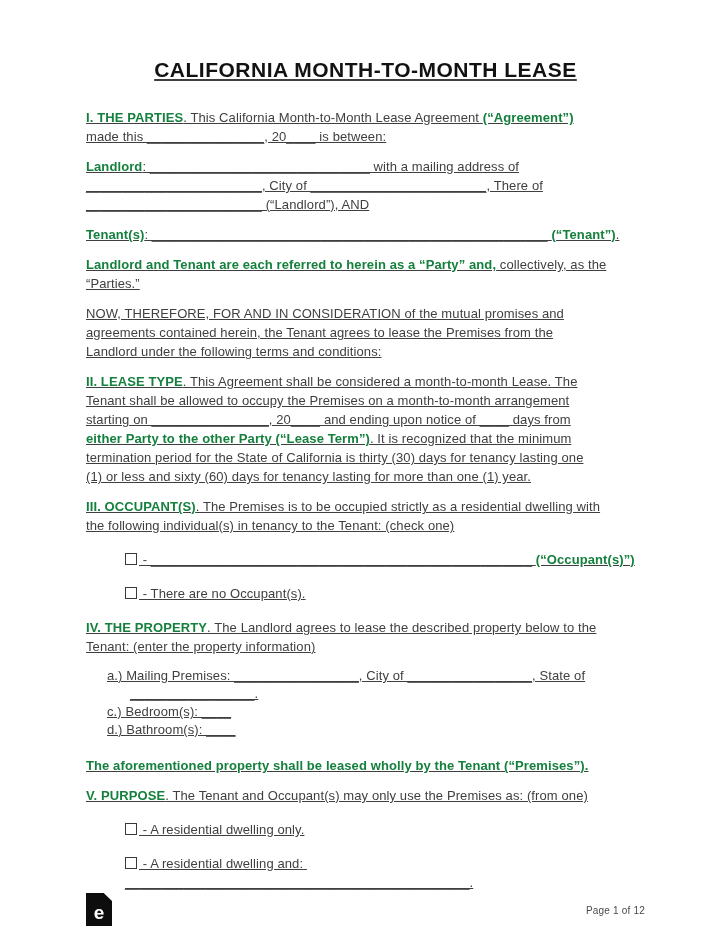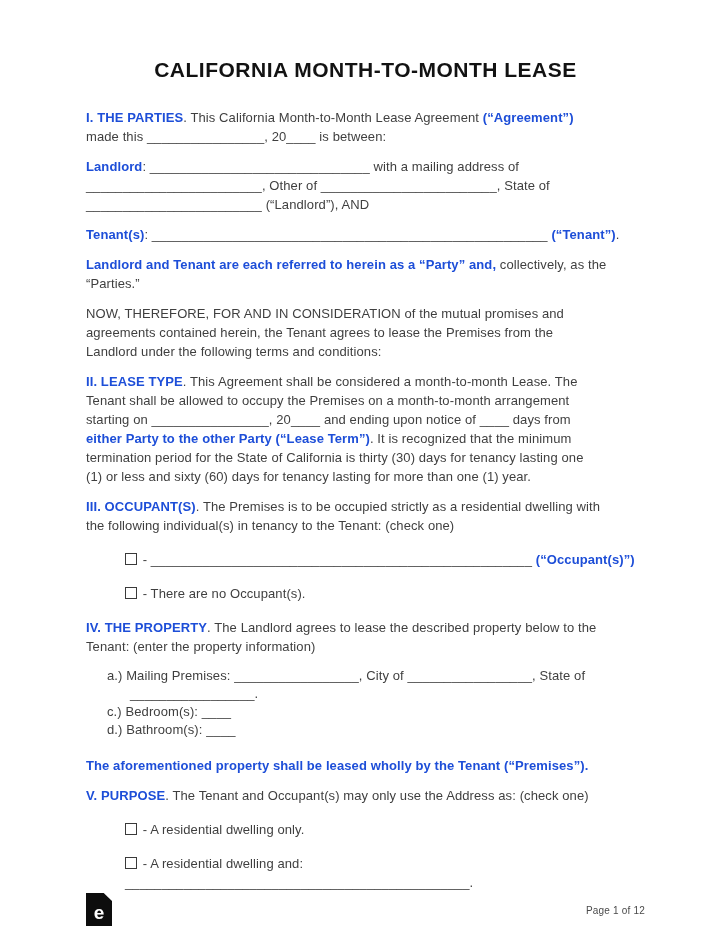--- a/index.html
+++ b/index.html
@@ -1,28 +1,28 @@
 <!DOCTYPE html>
 <html><head>
 <meta charset="utf-8">
 <style>
   html,body{margin:0;padding:0;background:#ffffff;}
   .page{
     width:728px;height:942px;position:relative;background:#ffffff;
     box-sizing:border-box;padding:58px 83px 0 86px;overflow:hidden;
-    font-family:"Liberation Sans",sans-serif;color:#3f3f3f;
+    font-family:"Liberation Sans",sans-serif;color:#3f3f3f;text-decoration:underline;
   }
   .title{
     margin:0 0 26px 0;text-align:center;font-size:21px;font-weight:bold;
     color:#121212;letter-spacing:.5px;font-family:"Liberation Sans",sans-serif;
   }
   .docbody{width:560px;}
   .para{margin:0 0 11px 0;}
   .line{font-size:13px;line-height:19px;letter-spacing:.1px;white-space:pre-wrap;}
-  .b{font-weight:bold;color:#1d4ed8;}
+  .b{font-weight:bold;color:#15803d;}
   .option{padding-left:39px;margin:15px 0;}
   .list{padding-left:21px;margin:0;}
   .list .line{line-height:18px;}
   .list.hang .line + .line{padding-left:23px;}
   .list.last{margin-bottom:17px;}
   .cb{
     display:inline-block;width:10px;height:10px;border:1.5px solid #3a3a3a;
     background:#fff;vertical-align:-1px;margin:0 2px 0 0;
   }
   .footer{position:absolute;left:0;right:0;bottom:0;height:60px;}
@@ -39,21 +39,21 @@
 
 <div class="page">
   <h1 class="title">CALIFORNIA MONTH-TO-MONTH LEASE</h1>
   <div class="docbody">
       <div class="para">
         <div class="line"><span class="b">I. THE PARTIES</span><span>. This California Month-to-Month Lease Agreement </span><span class="b">(“Agreement”)</span></div>
         <div class="line"><span>made this ________________, 20____ is between:</span></div>
       </div>
       <div class="para">
         <div class="line"><span class="b">Landlord</span><span>: ______________________________ with a mailing address of</span></div>
-        <div class="line"><span>________________________, Other of ________________________, State of</span></div>
+        <div class="line"><span>________________________, City of ________________________, There of</span></div>
         <div class="line"><span>________________________ (“Landlord”), AND</span></div>
       </div>
       <div class="para">
         <div class="line"><span class="b">Tenant(s)</span><span>: ______________________________________________________ </span><span class="b">(“Tenant”)</span><span>.</span></div>
       </div>
       <div class="para">
         <div class="line"><span class="b">Landlord and Tenant are each referred to herein as a “Party” and,</span><span> collectively, as the</span></div>
         <div class="line"><span>“Parties.”</span></div>
       </div>
       <div class="para">
@@ -90,21 +90,21 @@
       <div class="para list">
         <div class="line"><span>c.) Bedroom(s): ____</span></div>
       </div>
       <div class="para list last">
         <div class="line"><span>d.) Bathroom(s): ____</span></div>
       </div>
       <div class="para">
         <div class="line"><span class="b">The aforementioned property shall be leased wholly by the Tenant (“Premises”).</span></div>
       </div>
       <div class="para">
-        <div class="line"><span class="b">V. PURPOSE</span><span>. The Tenant and Occupant(s) may only use the Address as: (check one)</span></div>
+        <div class="line"><span class="b">V. PURPOSE</span><span>. The Tenant and Occupant(s) may only use the Premises as: (from one)</span></div>
       </div>
       <div class="para option">
         <div class="line"><span class="cb"></span><span> - A residential dwelling only.</span></div>
       </div>
       <div class="para option">
         <div class="line"><span class="cb"></span><span> - A residential dwelling and: _______________________________________________.</span></div>
       </div>
     </div>
   <div class="footer">
     <div class="logo">

